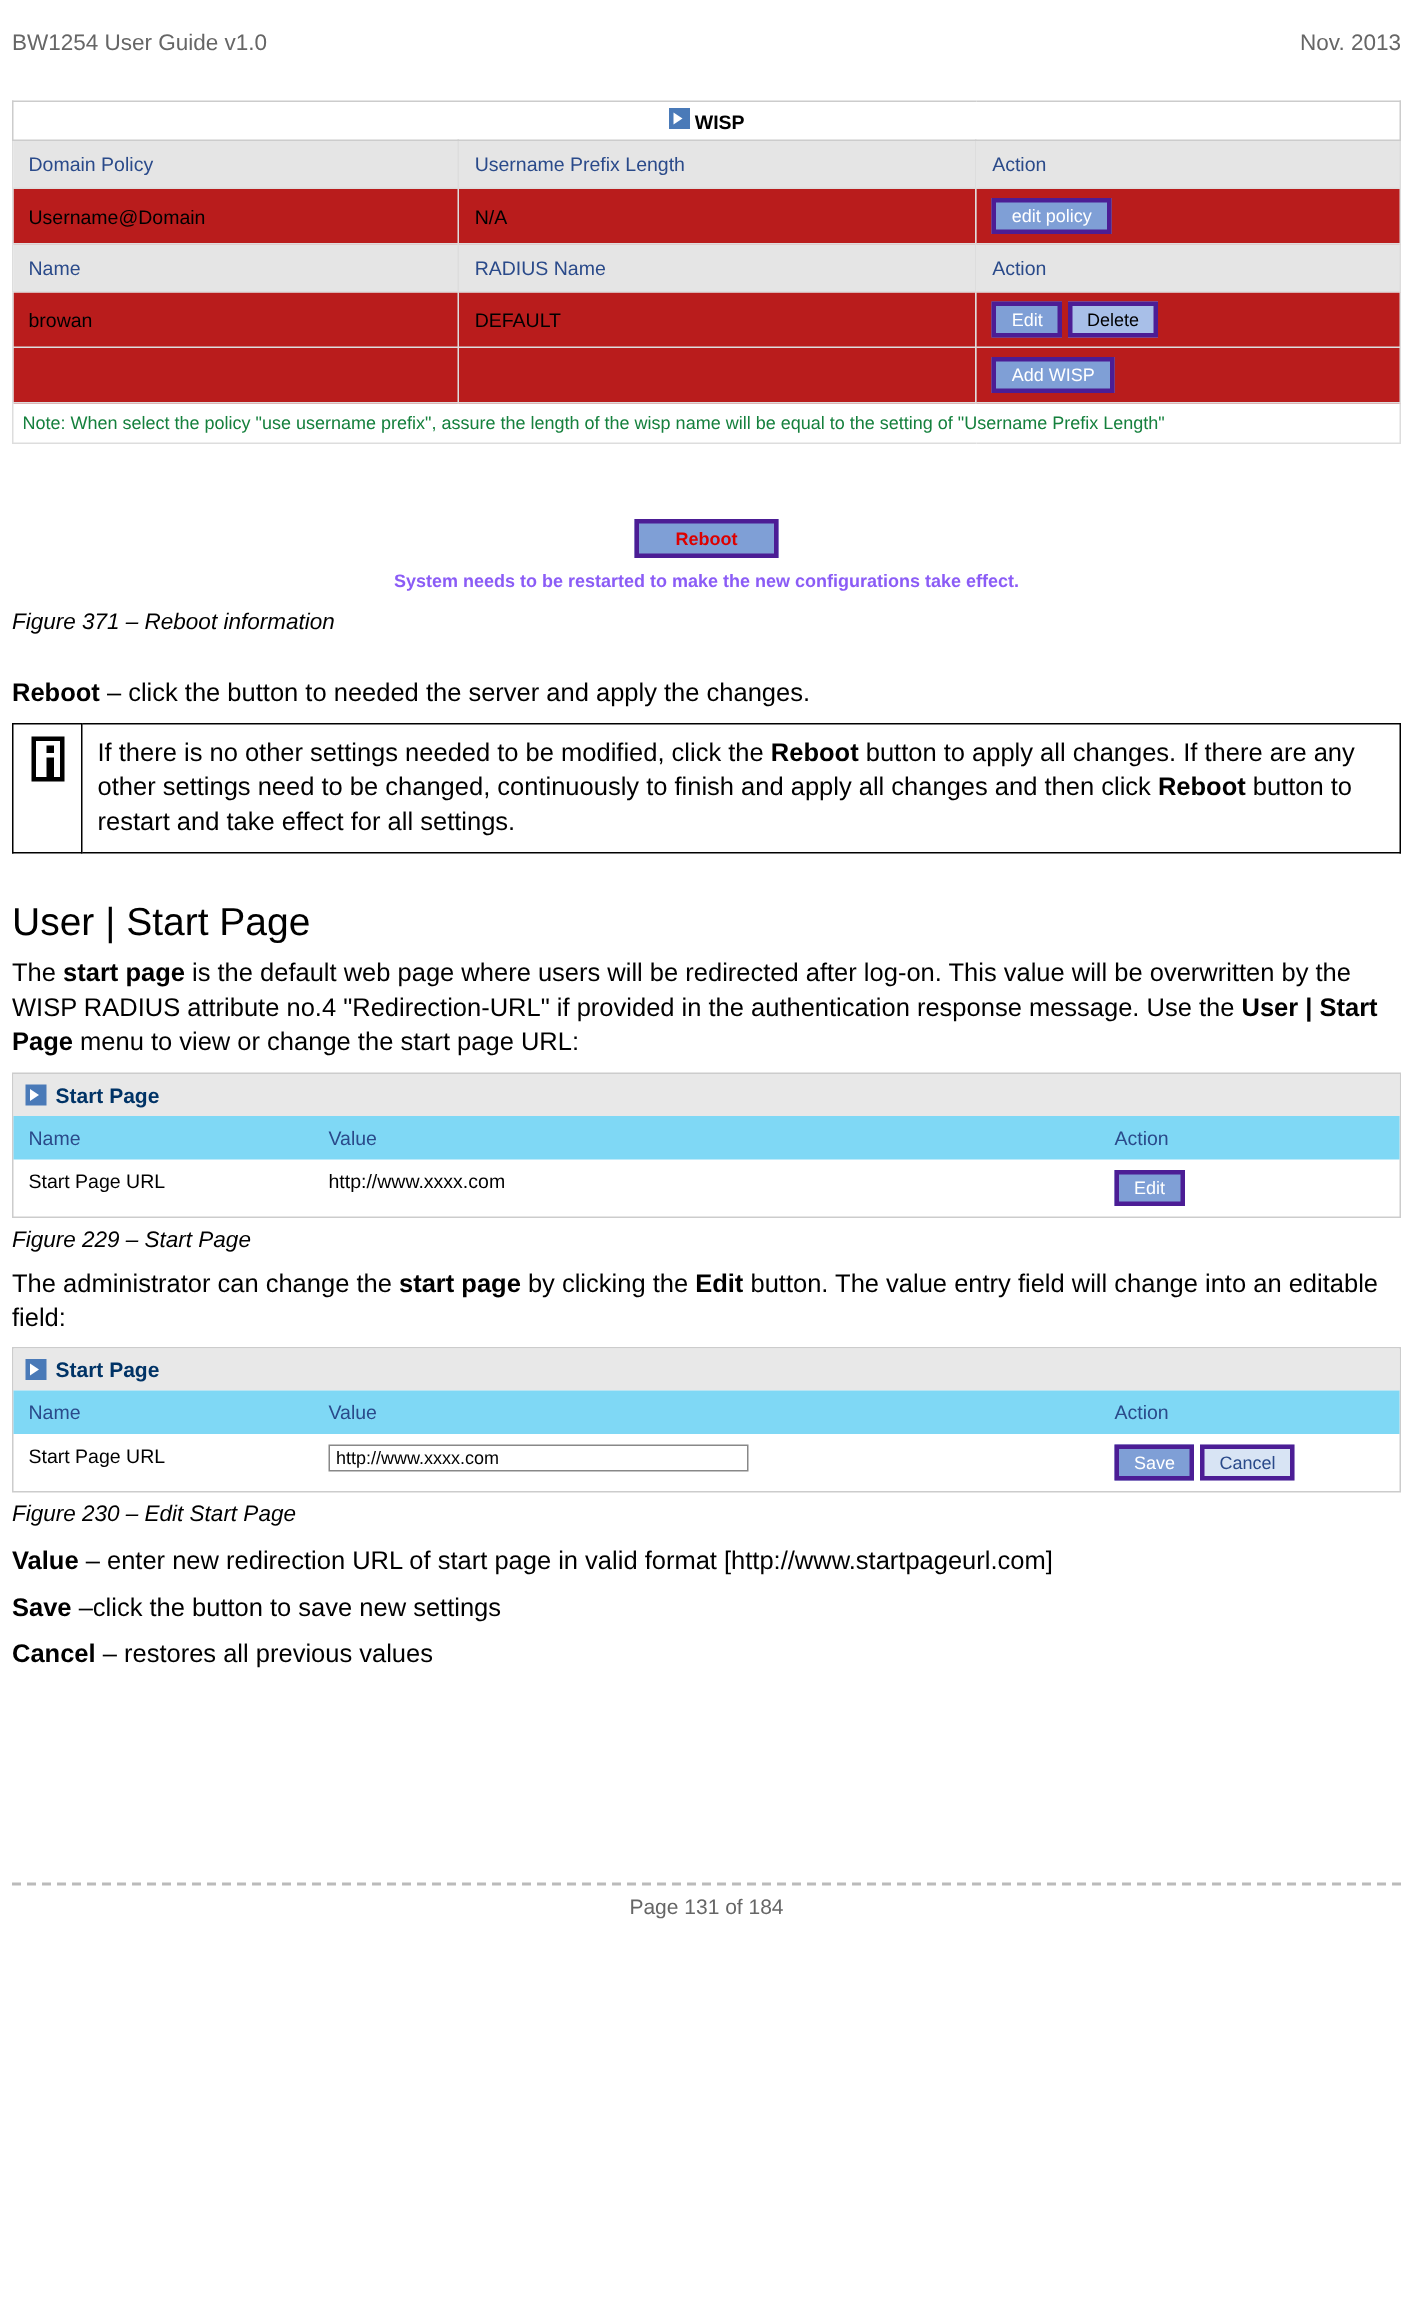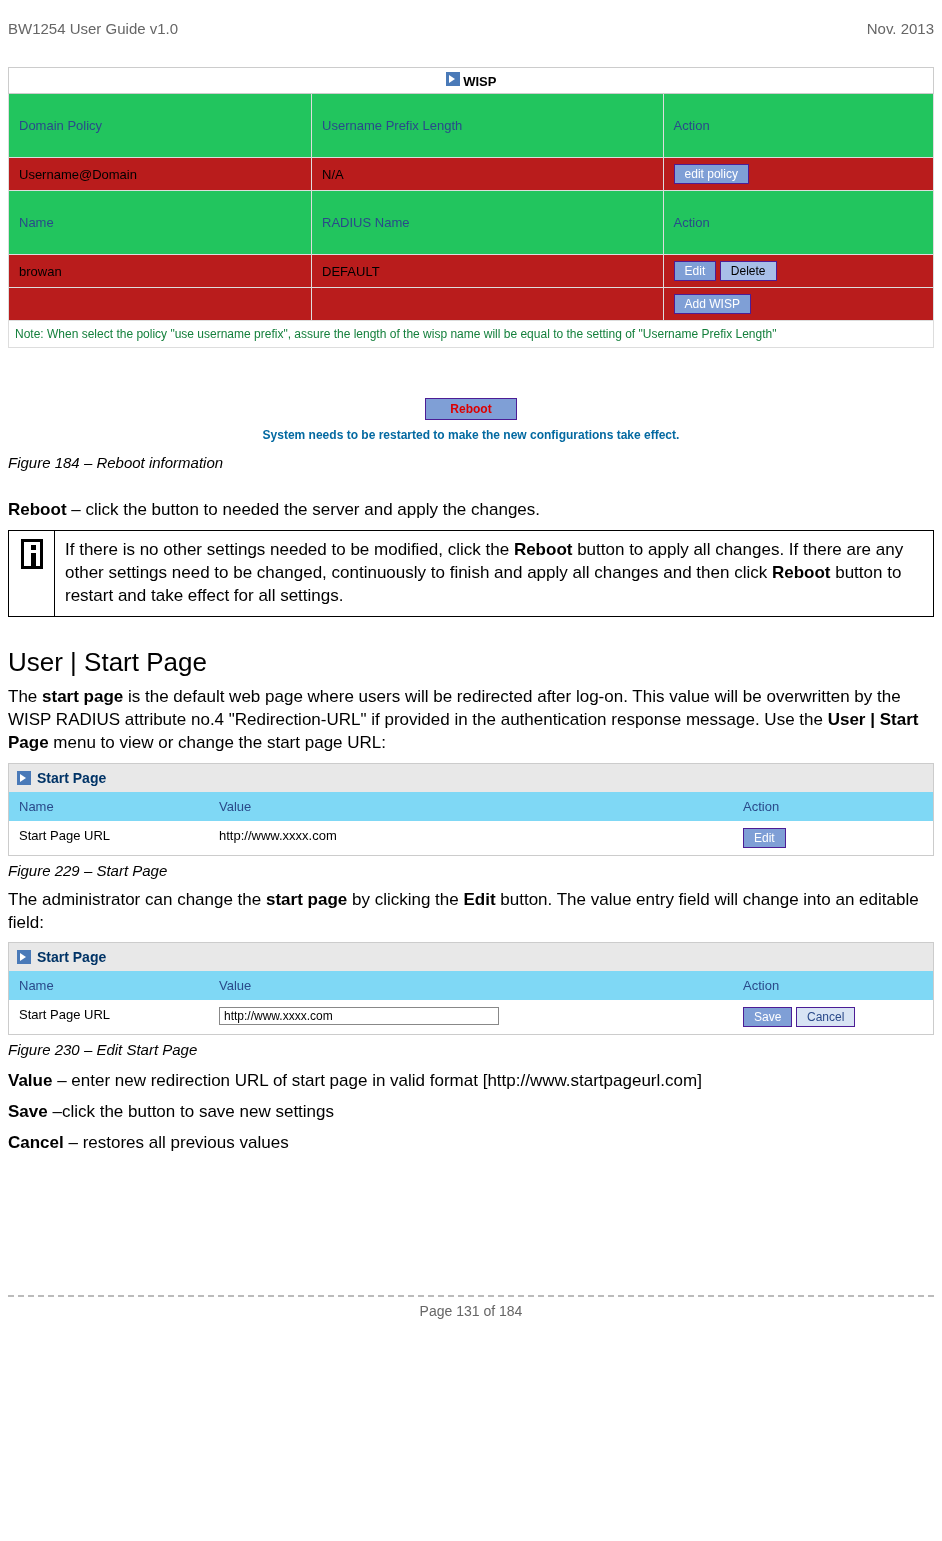--- a/index.html
+++ b/index.html
@@ -28,35 +28,35 @@
       background: #fff;
       padding: 4px 6px;
       border: 1px solid #ccc;
       text-align: center;
     }
     .wisp-title-row .title-cell {
       font-weight: bold;
       color: #000;
     }
     .wisp-table .hdr td {
-      background: #22c55e;
+      background: #e5e5e5;
       color: #2a4a8a;
-      padding: 24px 10px;
+      padding: 8px 10px;
       border: 1px solid #ddd;
     }
     .wisp-table .data td {
       background: #b91c1c;
       padding: 6px 10px;
       border: 1px solid #ddd;
     }
     .btn {
       display: inline-block;
       background: #7f9fd6;
       color: #fff;
-      border: 1px solid #4c1d95;
+      border: 3px solid #4c1d95;
       font-size: 12px;
       padding: 2px 10px;
       text-align: center;
       cursor: pointer;
     }
     .btn.delete { background: #a8bfe8; color: #000; }
     .btn.reboot { background: #7f9fd6; color: #d00; font-weight: bold; padding: 3px 24px; }
     .note-row td {
       color: #15803d;
       font-size: 12px;
@@ -64,21 +64,21 @@
       border: 1px solid #ddd;
     }
     .reboot-area {
       text-align: center;
       margin-top: 50px;
       margin-bottom: 8px;
     }
     .reboot-msg {
       text-align: center;
       font-size: 12px;
-      color: #0369a1;
+      color: #8b5cf6;
       font-weight: bold;
       margin-bottom: 12px;
     }
     .figure-caption {
       font-style: italic;
       font-size: 15px;
       margin: 6px 0 28px 0;
     }
     .bodytext { font-size: 17px; margin: 8px 0; line-height: 1.35; }
     .info-table {
@@ -220,21 +220,21 @@
     <td colspan="3">Note: When select the policy "use username prefix", assure the length of the wisp name will be equal to the setting of "Username Prefix Length"</td>
   </tr>
 </tbody>
   </table>
 
 <div class="reboot-area">
   <span class="btn reboot">Reboot</span>
 </div>
 <div class="reboot-msg">System needs to be restarted to make the new configurations take effect.</div>
 
-<div class="figure-caption">Figure 184 – Reboot information</div>
+<div class="figure-caption">Figure 371 – Reboot information</div>
 
 <p class="bodytext">
   <b>Reboot</b><span> – click the button to needed the server and apply the changes.</span>
 </p>
 
 <table class="info-table">
   <tbody>
       <tr>
     <td class="info-icon-cell"><span class="info-icon"></span></td>
     <td>

